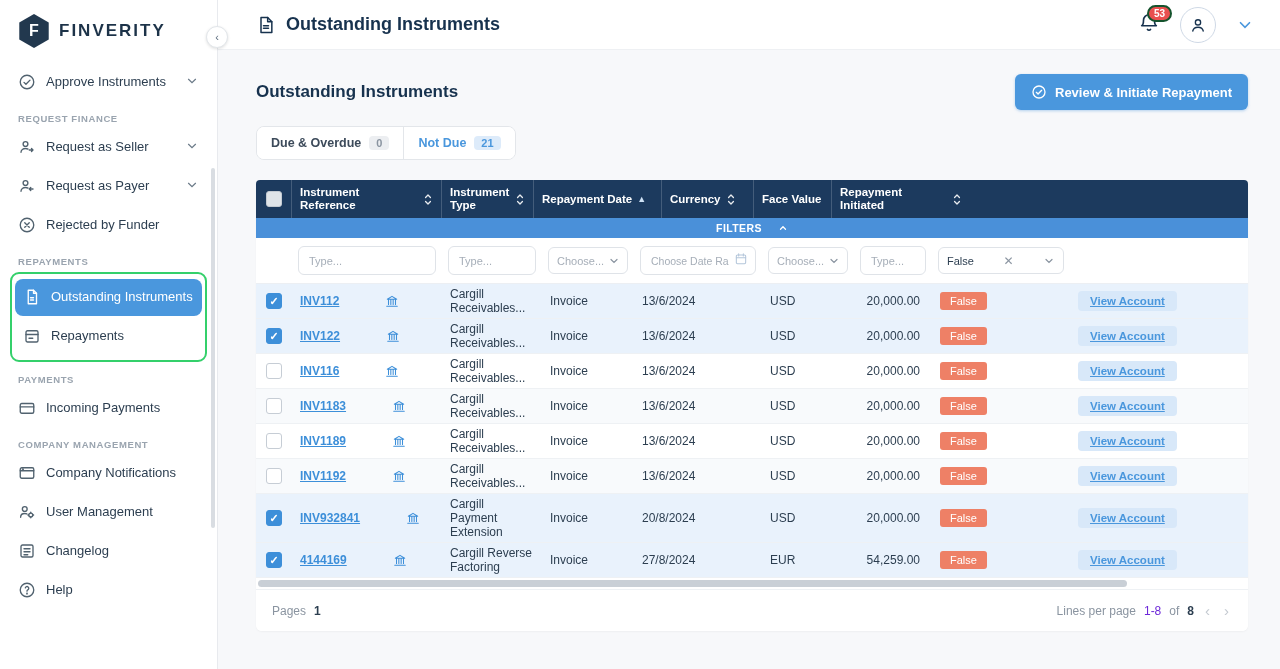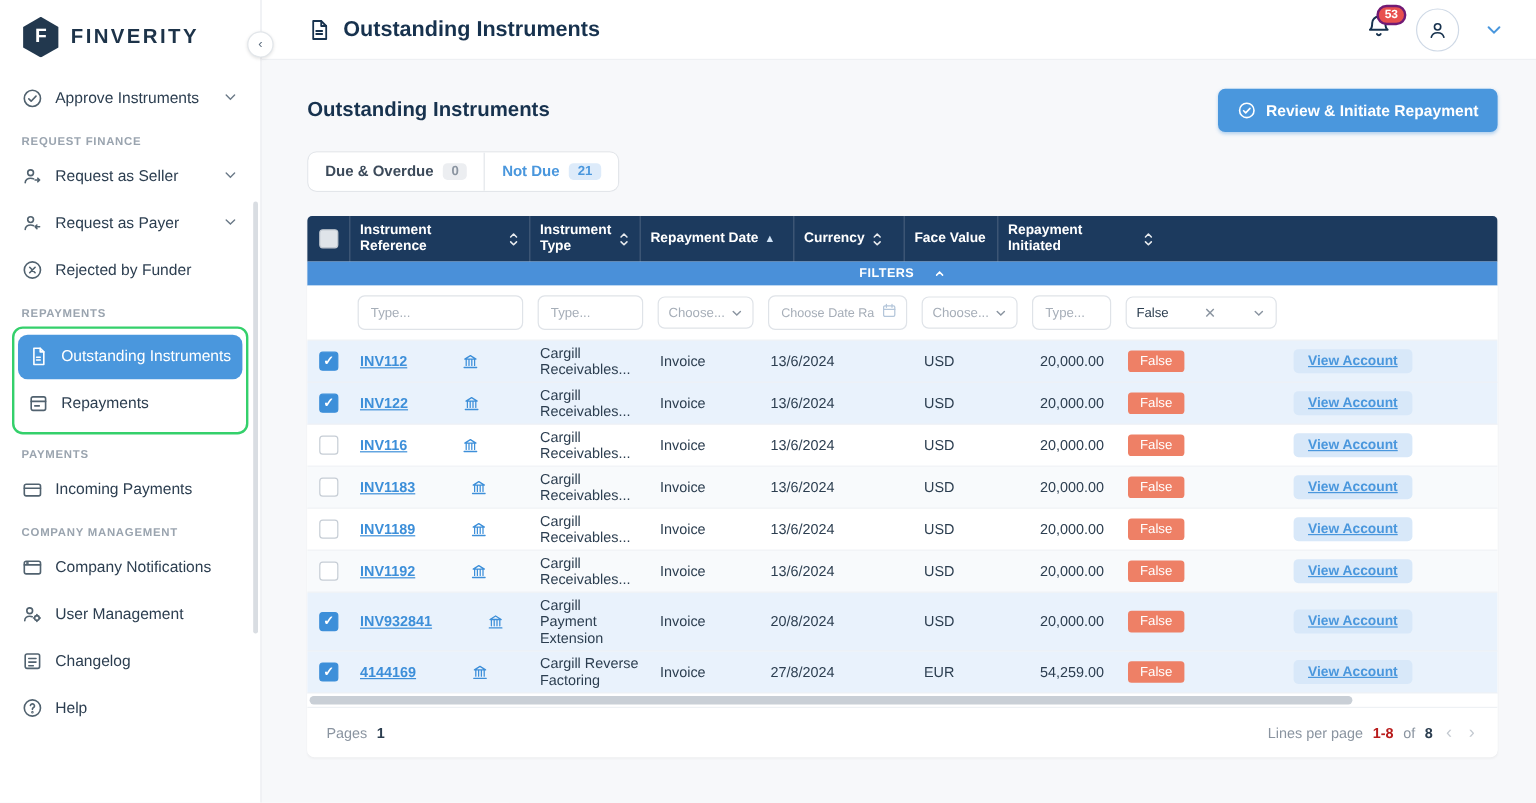--- a/index.html
+++ b/index.html
@@ -25,21 +25,21 @@
   .side-scrollbar { position:absolute; right:2px; top:168px; width:4px; height:360px; background:#d9dde2; border-radius:2px; }
 
   
   .main { flex:1; display:flex; flex-direction:column; min-width:0; }
   .topbar { height:50px; background:#fff; display:flex; align-items:center; padding:0 26px 0 38px; border-bottom:1px solid #eef0f3; flex:none; }
   .topbar-title { display:flex; align-items:center; gap:10px; font-size:18px; font-weight:700; color:#17324e; }
   .topbar-title .tb-icon { width:20px; height:20px; color:#17324e; }
   .topbar-right { margin-left:auto; display:flex; align-items:center; gap:20px; }
   .bell-wrap { position:relative; cursor:pointer; }
   .bell-wrap .bell { width:22px; height:22px; color:#17324e; }
-  .bell-badge { position:absolute; top:-7px; right:-12px; background:#e8504f; color:#fff; font-size:10px; font-weight:700; border-radius:9px; padding:1px 5px; border:2px solid #701a75; }
+  .bell-badge { position:absolute; top:-7px; right:-12px; background:#e8504f; color:#fff; font-size:10px; font-weight:700; border-radius:9px; padding:1px 5px; border:2px solid #14532d; }
   .avatar { width:36px; height:36px; border-radius:50%; border:1px solid #cfd9e6; display:flex; align-items:center; justify-content:center; color:#17324e; cursor:pointer; background:#fff; }
   .avatar svg { width:18px; height:18px; }
   .top-chev { color:#4a97dd; width:18px; height:18px; cursor:pointer; }
 
   .content { flex:1; padding:24px 32px 0 38px; min-width:0; }
   .page-head { display:flex; align-items:center; justify-content:space-between; margin-bottom:16px; }
   .page-head h2 { font-size:17px; font-weight:700; color:#17324e; }
   .primary-btn { display:flex; align-items:center; gap:8px; background:#4a97dd; color:#fff; border:none; border-radius:6px; height:36px; padding:0 16px; font-size:13px; font-weight:700; font-family:inherit; cursor:pointer; box-shadow:0 1px 3px rgba(74,151,221,.4); }
   .primary-btn svg { width:16px; height:16px; }
 
@@ -100,21 +100,21 @@
   .cb.checked::after { content:"✓"; color:#fff; font-size:11px; font-weight:700; line-height:1; }
   .cb.header-cb { background:#dfe4e9; border-color:#c3cad2; }
 
   .h-scroll { height:11px; background:#fff; padding:2px 2px; }
   .h-scroll .thumb { height:7px; width:88%; background:#c9cfd6; border-radius:4px; }
 
   .table-footer { height:42px; background:#fff; display:flex; align-items:center; justify-content:space-between; padding:0 16px; border-top:1px solid #eef1f4; font-size:12px; }
   .pages-left { display:flex; align-items:center; gap:8px; color:#8a94a0; }
   .pages-left b { color:#2c3e50; font-weight:700; }
   .pages-right { display:flex; align-items:center; gap:8px; color:#8a94a0; }
-  .pages-right .range { color:#b91c1c; font-weight:700; }
+  .pages-right .range { color:#6d28d9; font-weight:400; }
   .pages-right .total { color:#2c3e50; font-weight:700; }
   .pg-chev { color:#c3c9d0; font-size:15px; padding:0 3px; cursor:pointer; }
 </style>
 </head>
 <body>
 
 <div class="app">
 
   <aside class="sidebar">
     <div class="logo-row">

